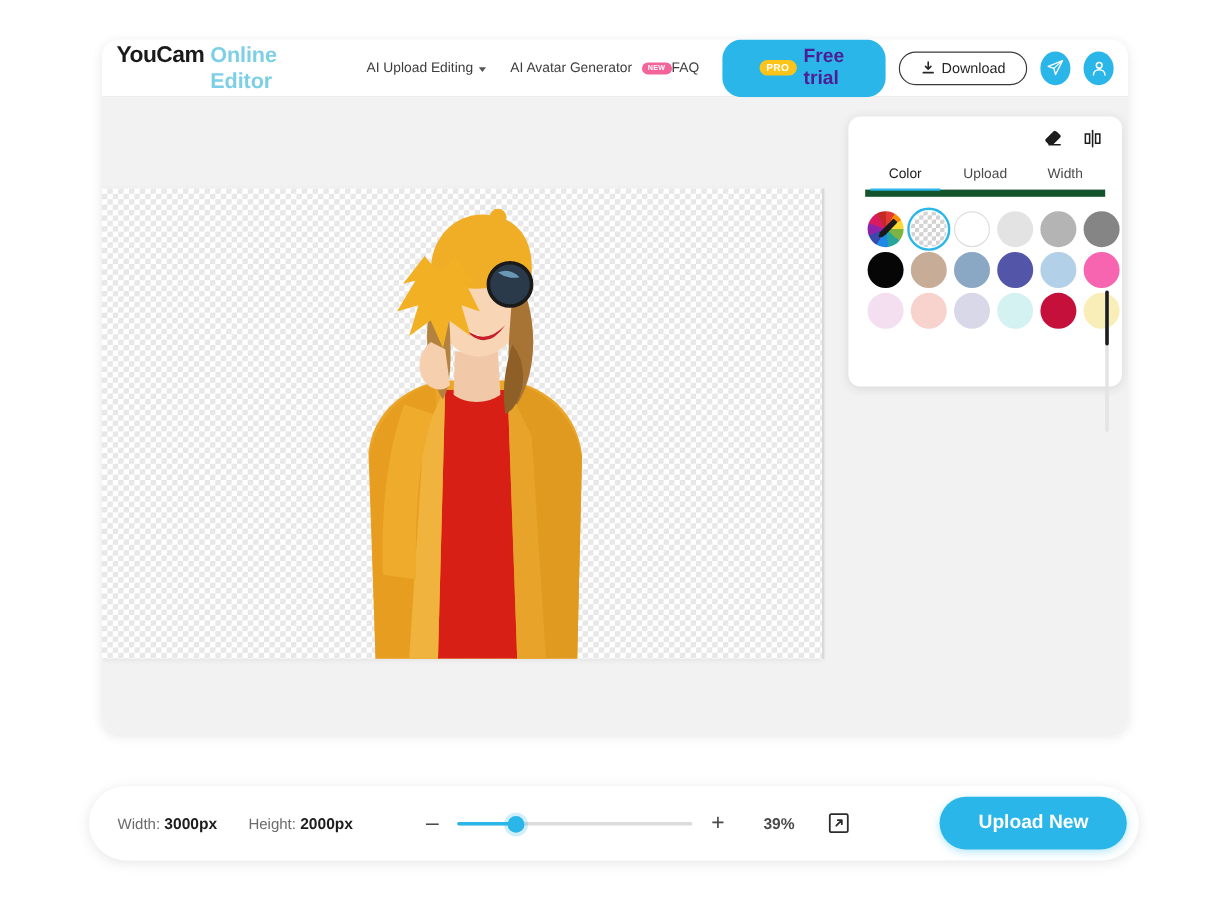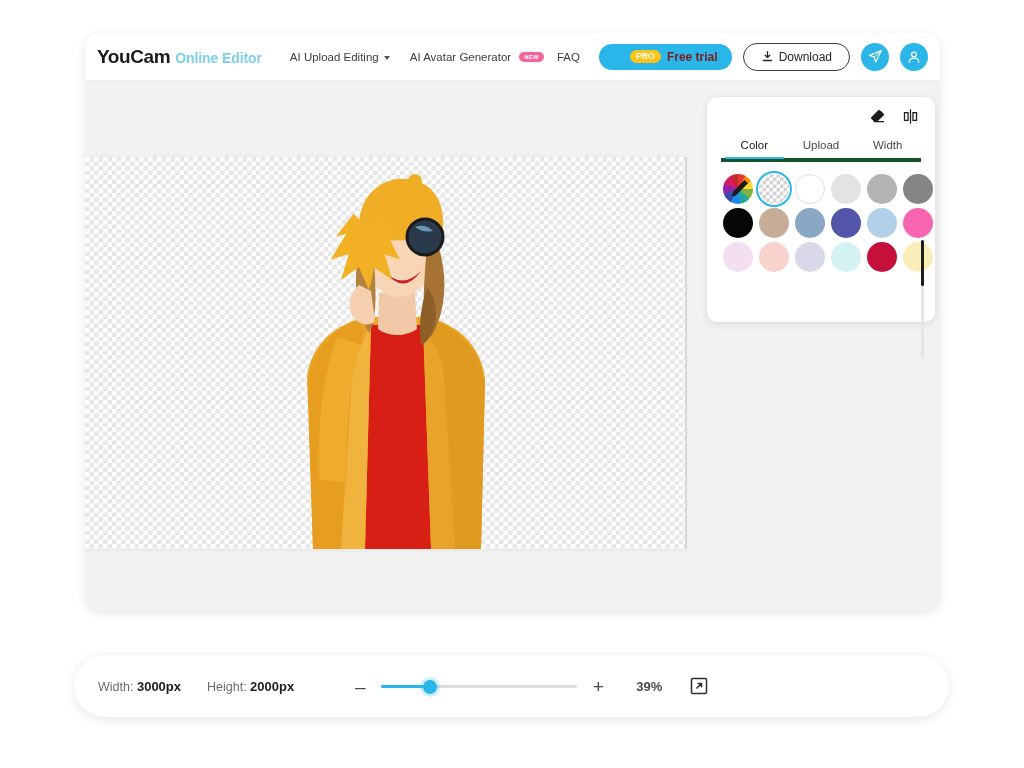--- a/index.html
+++ b/index.html
@@ -31,21 +31,21 @@
     display: flex;
     align-items: center;
     padding: 0 12px 0 12px;
   }
   .logo { display: flex; align-items: baseline; gap: 5px; margin-right: 28px; }
   .logo-main {
     font-size: 19px; font-weight: 700; color: #1a1a1a;
     letter-spacing: -0.4px;
   }
   .logo-sub {
-    font-size: 14px; font-weight: 600; color: #7dcfe8;
+    font-size: 18px; font-weight: 600; color: #7dcfe8;
     letter-spacing: -0.1px;
   }
   .nav { display: flex; align-items: center; gap: 20px; }
   .nav-item {
     display: flex; align-items: center; gap: 4px;
     font-size: 11.5px; color: #3d3d3d; white-space: nowrap;
     cursor: pointer;
   }
   .caret {
     width: 0; height: 0;
@@ -75,21 +75,21 @@
     border-radius: 16px;
     padding: 6px 14px 6px 7px;
     cursor: pointer;
   }
   .pro-tag {
     background: #fcc419; color: #ffffff;
     font-size: 8.5px; font-weight: 800;
     padding: 2.5px 6px; border-radius: 9px;
     line-height: 1; letter-spacing: 0.2px; margin-left: 24px;
   }
-  .pro-text { color: #7f1d1d; font-size: 12px; font-weight: 700; }
+  .pro-text { color: #4c1d95; font-size: 16px; font-weight: 700; }
   .btn-download {
     display: flex; align-items: center; gap: 5px;
     border: 1.4px solid #3a3a3a;
     border-radius: 16px;
     padding: 6px 17px;
     font-size: 12px; color: #262626; font-weight: 500;
     background: #fff; cursor: pointer;
   }
   .icon-circle {
     width: 28px; height: 28px; border-radius: 50%;
@@ -137,21 +137,21 @@
     padding: 10px 0 0 0;
   }
   .panel-tools {
     display: flex; justify-content: flex-end; align-items: center;
     gap: 16px; padding: 0 16px 0 0; height: 22px;
   }
   .tabs {
     display: flex; align-items: flex-end;
     padding: 10px 0 0 0;
     margin: 0 14px;
-    border-bottom: 4px solid #14532d;
+    border-bottom: 6px solid #14532d;
   }
   .tab {
     flex: 1;
     text-align: center;
     font-size: 11.5px;
     color: #4a4a4a;
     padding-bottom: 7px;
     cursor: pointer;
     position: relative;
   }
@@ -457,15 +457,16 @@
 
     <span class="zoom-pct">39%</span>
 
     <div class="fit-btn">
       <svg width="20" height="20" viewBox="0 0 24 24">
         <rect x="3" y="3" width="18" height="18" rx="1.5" fill="none" stroke="#2c2c2c" stroke-width="1.8"></rect>
         <path d="M9.5 14.5L15 9M15 9h-4M15 9v4" fill="none" stroke="#2c2c2c" stroke-width="1.8" stroke-linecap="round" stroke-linejoin="round"></path>
       </svg>
     </div>
 
+    <button class="btn-upload">Upload New</button>
   </div>
 
 </div>
 
 </body></html>

